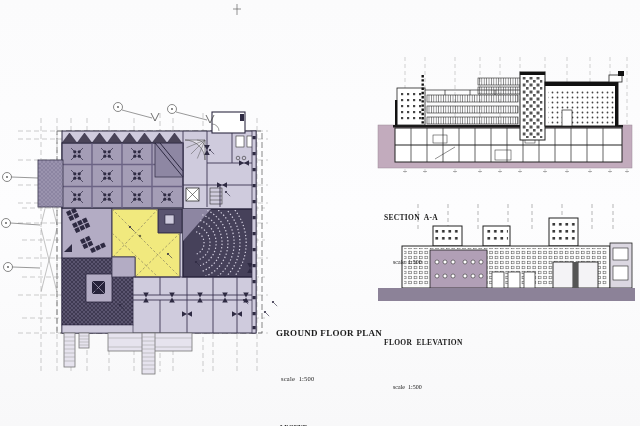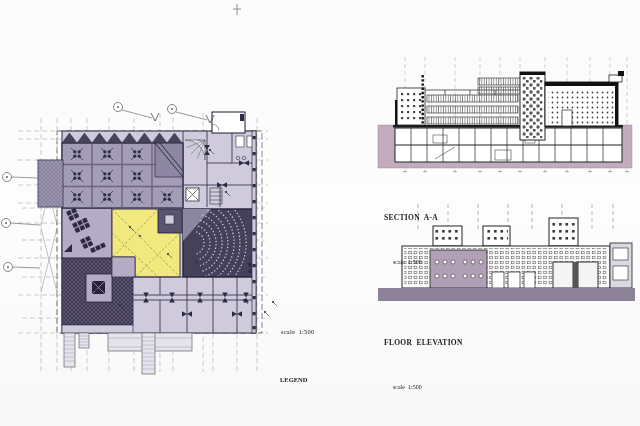--- a/index.html
+++ b/index.html
@@ -338,20 +338,21 @@
       <rect x="198" y="62" width="5" height="26" fill="#555"></rect>
       <rect x="235" y="43" width="22" height="45" fill="#dbd7e1" stroke="#222" stroke-width="0.8"></rect>
       <rect x="238" y="48" width="15" height="12" fill="#fff" stroke="#222" stroke-width="0.6"></rect>
       <rect x="238" y="66" width="15" height="14" fill="#fff" stroke="#222" stroke-width="0.6"></rect>
     </g>
 
     <rect x="3" y="88" width="257" height="13" fill="#8c8298"></rect>
   </svg>
 
   <div class="lblblock" style="left:276px;top:291px">
+    <div class="t-main">GROUND FLOOR PLAN</div>
     <div class="t-scale">scale  1:500</div>
     <div class="t-legend">LEGEND</div>
     
     
     
     
   </div>
 
   <div class="lblblock" style="left:384px;top:177px">
     <div class="s-title">SECTION  A-A</div>

